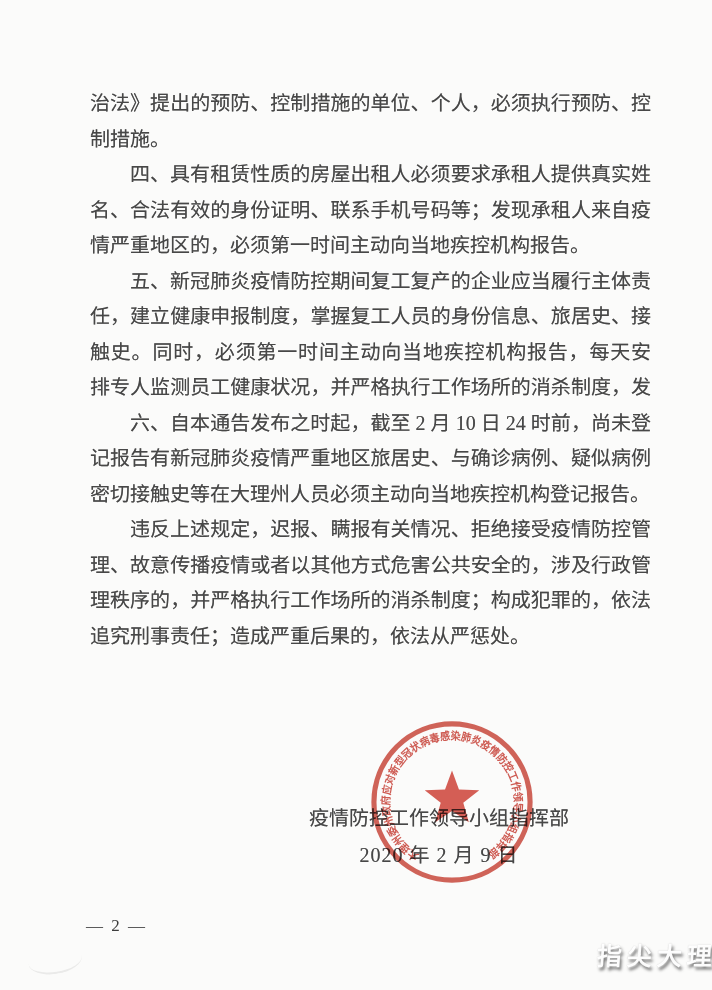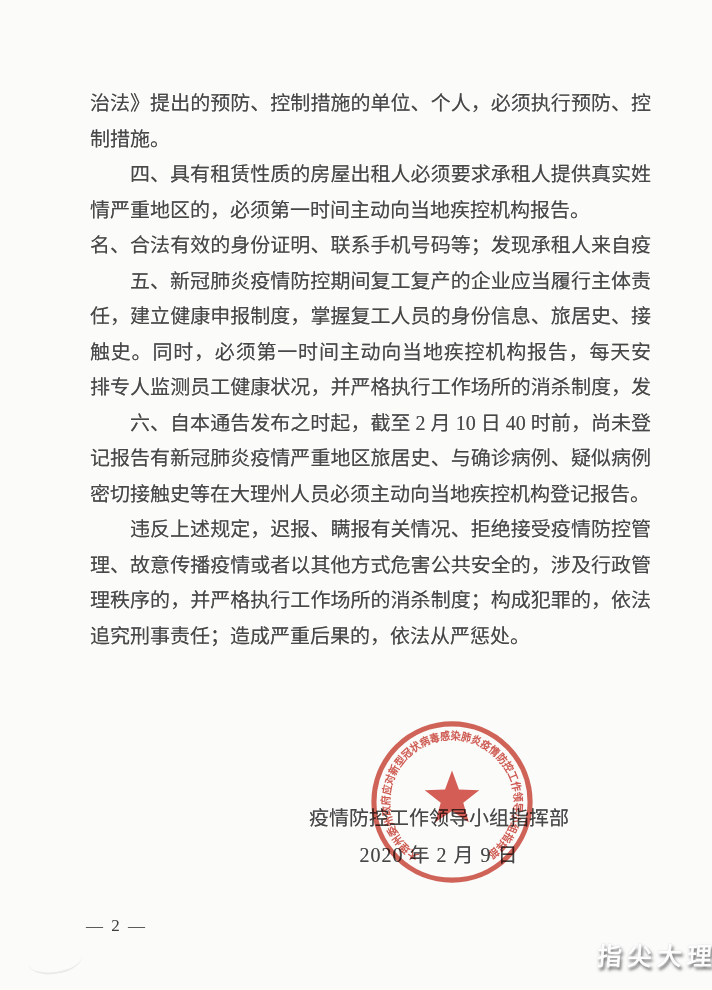--- a/index.html
+++ b/index.html
@@ -58,27 +58,27 @@
 </style>
 </head>
 <body>
 
 <div class="page">
 
   <div class="doc-body">
       <div class="bline">治法》提出的预防、控制措施的单位、个人，必须执行预防、控</div>
       <div class="bline end">制措施。</div>
       <div class="bline ind">四、具有租赁性质的房屋出租人必须要求承租人提供真实姓</div>
+      <div class="bline">名、合法有效的身份证明、联系手机号码等；发现承租人来自疫</div>
       <div class="bline end">情严重地区的，必须第一时间主动向当地疾控机构报告。</div>
-      <div class="bline">名、合法有效的身份证明、联系手机号码等；发现承租人来自疫</div>
       <div class="bline ind">五、新冠肺炎疫情防控期间复工复产的企业应当履行主体责</div>
       <div class="bline">任，建立健康申报制度，掌握复工人员的身份信息、旅居史、接</div>
       <div class="bline">触史。同时，必须第一时间主动向当地疾控机构报告，每天安</div>
       <div class="bline">排专人监测员工健康状况，并严格执行工作场所的消杀制度，发</div>
-      <div class="bline ind">六、自本通告发布之时起，截至 2 月 10 日 40 时前，尚未登</div>
+      <div class="bline ind">六、自本通告发布之时起，截至 2 月 10 日 24 时前，尚未登</div>
       <div class="bline">记报告有新冠肺炎疫情严重地区旅居史、与确诊病例、疑似病例</div>
       <div class="bline end">密切接触史等在大理州人员必须主动向当地疾控机构登记报告。</div>
       <div class="bline ind">违反上述规定，迟报、瞒报有关情况、拒绝接受疫情防控管</div>
       <div class="bline">理、故意传播疫情或者以其他方式危害公共安全的，涉及行政管</div>
       <div class="bline">理秩序的，并严格执行工作场所的消杀制度；构成犯罪的，依法</div>
       <div class="bline end">追究刑事责任；造成严重后果的，依法从严惩处。</div>
     </div>
 
   <div class="sig-line sig2">疫情防控工作领导小组指挥部</div>
   <div class="sig-line sig3">2020 年 2 月 9 日</div>

